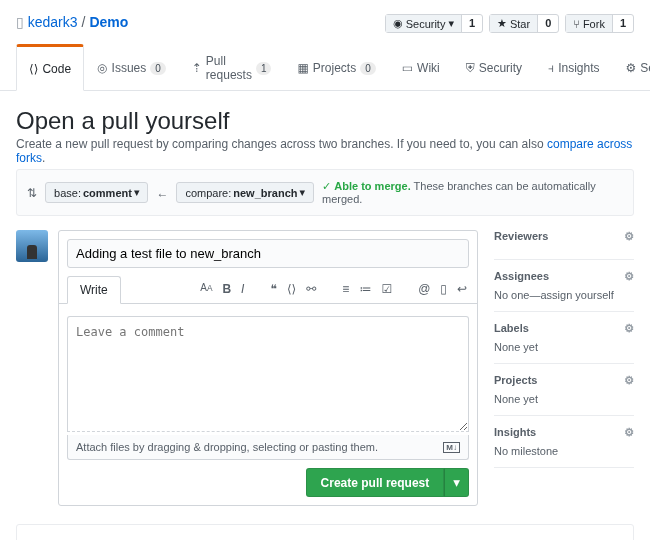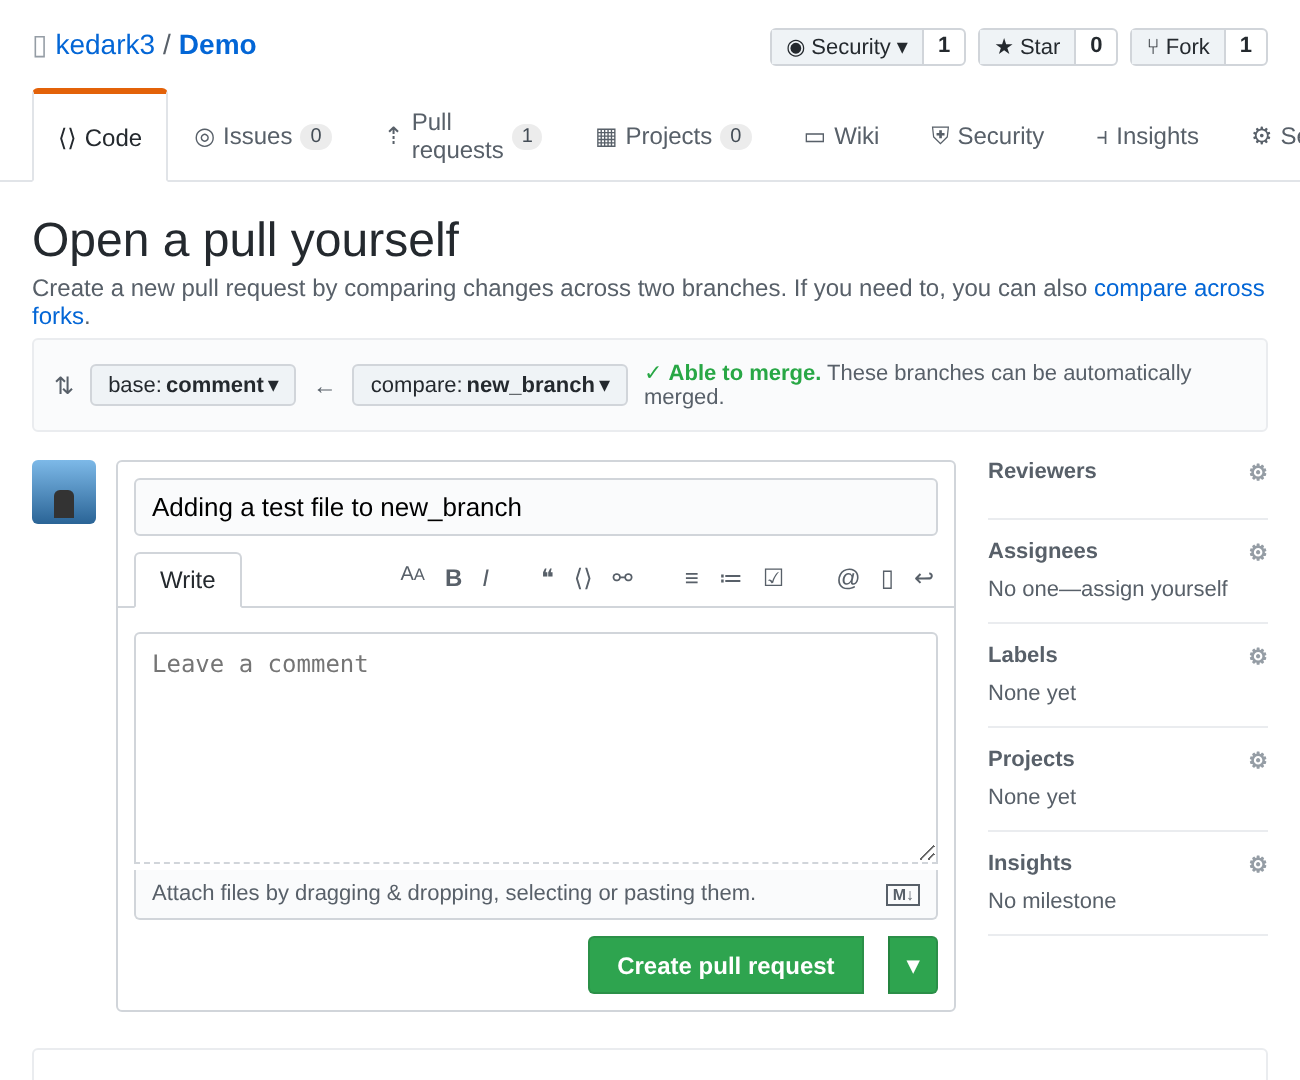--- a/index.html
+++ b/index.html
@@ -33,21 +33,21 @@
 .form{flex:1;border:1px solid #d1d5da;border-radius:3px}
 .form-inner{padding:8px 8px 0}
 .title-input{width:100%;padding:6px 8px;border:1px solid #d1d5da;border-radius:3px;font-size:13px;background:#fafbfc;margin-bottom:8px}
 .comment-tabs{display:flex;border-bottom:1px solid #d1d5da;margin:0 -8px}
 .ctab{padding:6px 12px;font-size:12px;color:#586069;cursor:pointer;border:1px solid transparent}
 .ctab.sel{border:1px solid #d1d5da;border-bottom-color:#fff;border-radius:3px 3px 0 0;color:#24292e;background:#fff;margin-bottom:-1px;margin-left:8px}
 .toolbar{margin-left:auto;display:flex;gap:10px;padding:6px 10px;color:#586069;font-size:12px;align-items:flex-start}
 .toolbar span{cursor:pointer}
 .textarea{width:100%;min-height:116px;border:1px solid #d1d5da;border-bottom:1px dashed #d1d5da;border-radius:3px 3px 0 0;padding:8px;font-size:12px;resize:vertical;margin-top:12px}
 .attach-hint{border:1px solid #d1d5da;border-top:none;border-radius:0 0 3px 3px;padding:6px 8px;font-size:11px;color:#586069;background:#fafbfc;display:flex;justify-content:space-between;align-items:center}
-.form-actions{padding:8px;display:flex;justify-content:flex-end;gap:12px}
+.form-actions{padding:8px;display:flex;justify-content:flex-end;gap:0}
 .btn-primary{background:#2ea44f;color:#fff;border:1px solid rgba(27,31,35,.15);padding:6px 14px;font-size:12px;font-weight:600;border-radius:3px 0 0 3px;cursor:pointer}
 .btn-caret{background:#2ea44f;color:#fff;border:1px solid rgba(27,31,35,.15);border-left:1px solid rgba(0,0,0,.2);padding:6px 8px;border-radius:0 3px 3px 0;cursor:pointer}
 .sidebar{width:140px;flex-shrink:0;font-size:11px}
 .side-item{border-bottom:1px solid #eaecef;padding:10px 0}
 .side-item:first-child{padding-top:0}
 .side-head{display:flex;justify-content:space-between;font-weight:600;color:#586069;margin-bottom:6px}
 .side-body{color:#586069}
 .gear{color:#959da5;cursor:pointer}
 .stats{border:1px solid #eaecef;border-radius:3px;display:flex;margin-top:18px}
 .stat{flex:1;text-align:center;padding:10px;font-size:11px;color:#586069;display:flex;justify-content:center;align-items:center;gap:4px}

